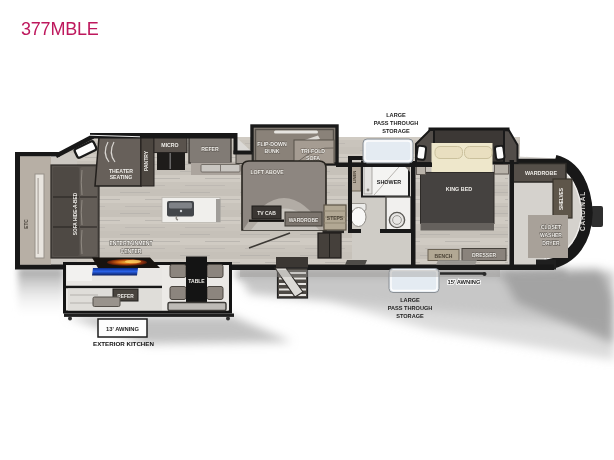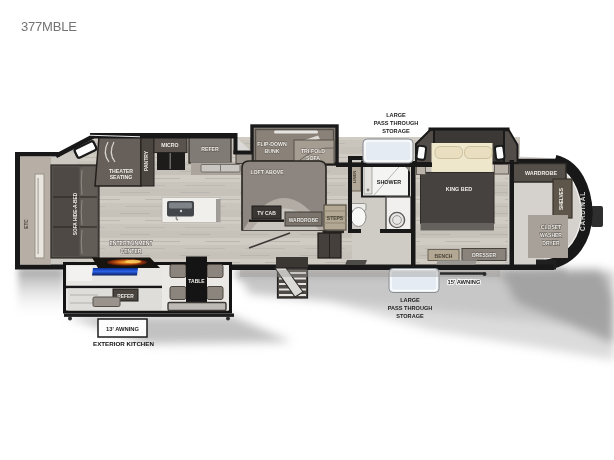--- a/index.html
+++ b/index.html
@@ -1,14 +1,14 @@
 <!DOCTYPE html>
 <html><head><meta charset="utf-8"><style>
 html,body{margin:0;padding:0;width:614px;height:460px;background:#fff;overflow:hidden;font-family:"Liberation Sans",sans-serif}
-#model{position:absolute;left:21px;top:19px;font-size:13px;color:#737373;letter-spacing:-0.2px}
+#model{position:absolute;left:21px;top:19px;font-size:18px;color:#be185d;letter-spacing:-0.2px}
 svg{position:absolute;left:0;top:0}
 text{font-family:"Liberation Sans",sans-serif;font-weight:bold}
 </style></head>
 <body>
 
 <div id="model">377MBLE</div>
 <svg width="614" height="460" viewBox="0 0 614 460">
 <defs>
 <pattern id="wood" width="60" height="21" patternUnits="userSpaceOnUse">
 <rect width="60" height="21" fill="#ccc7bf"></rect>

